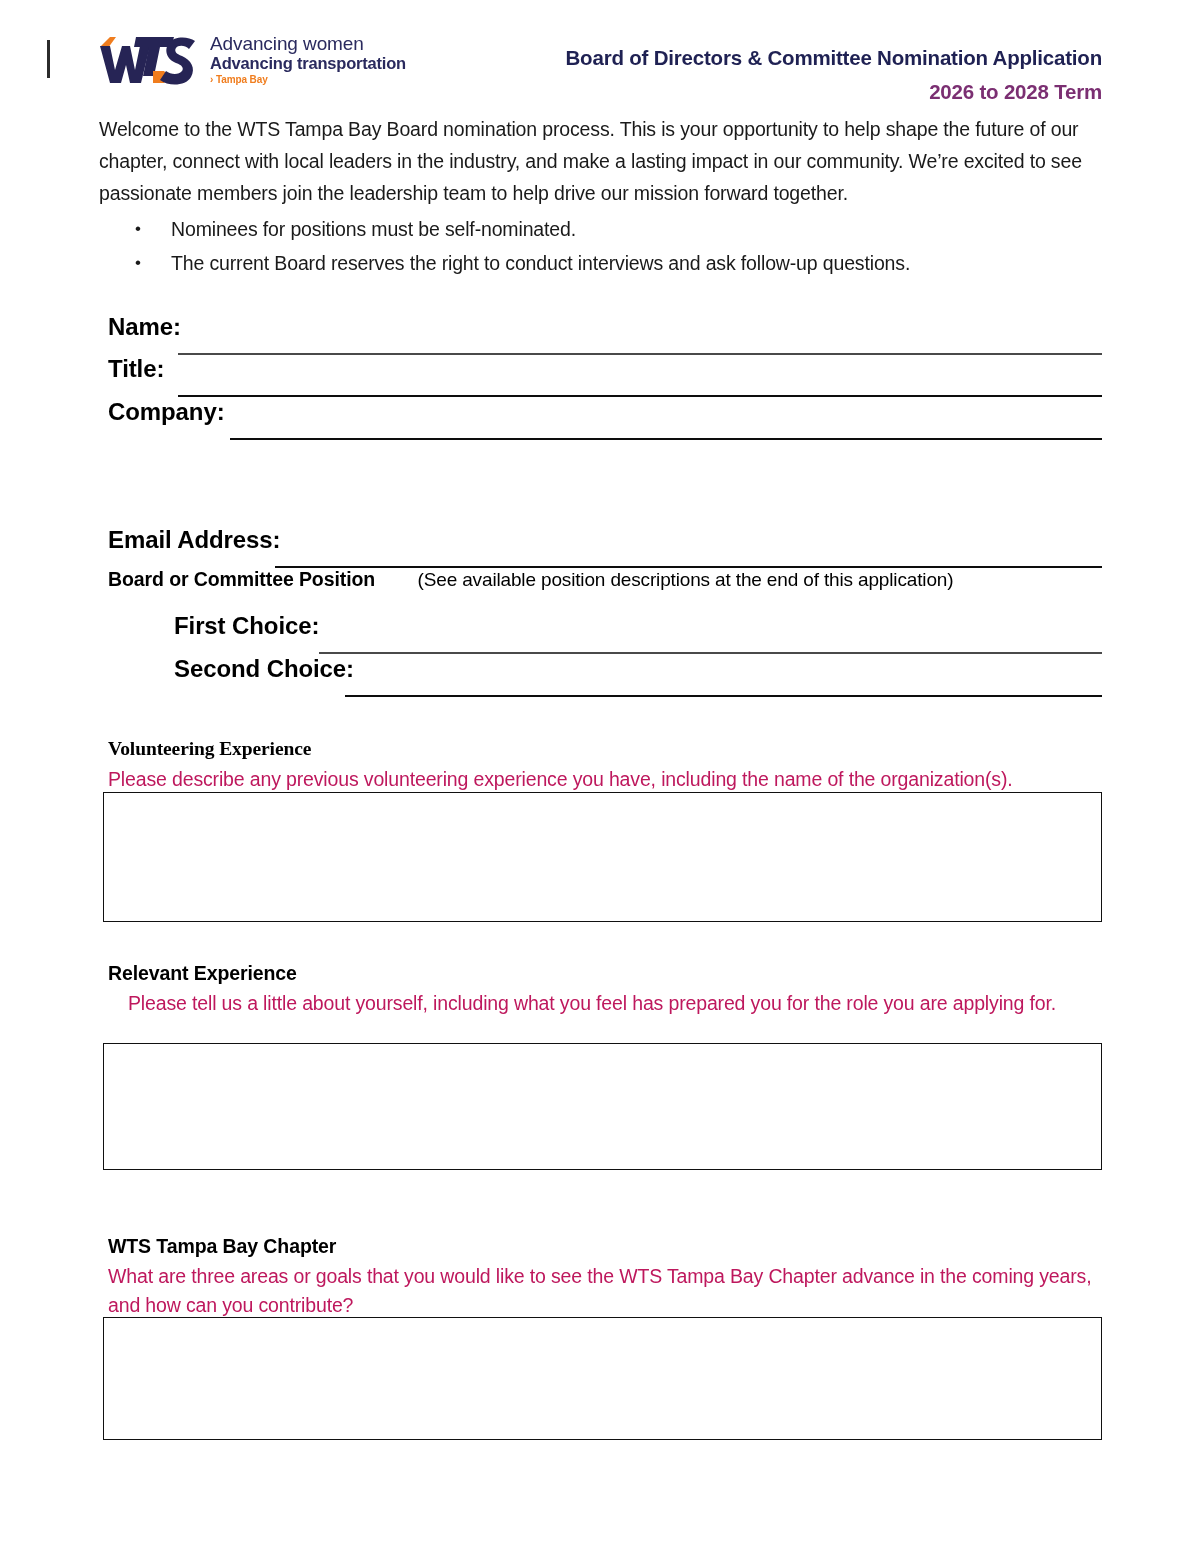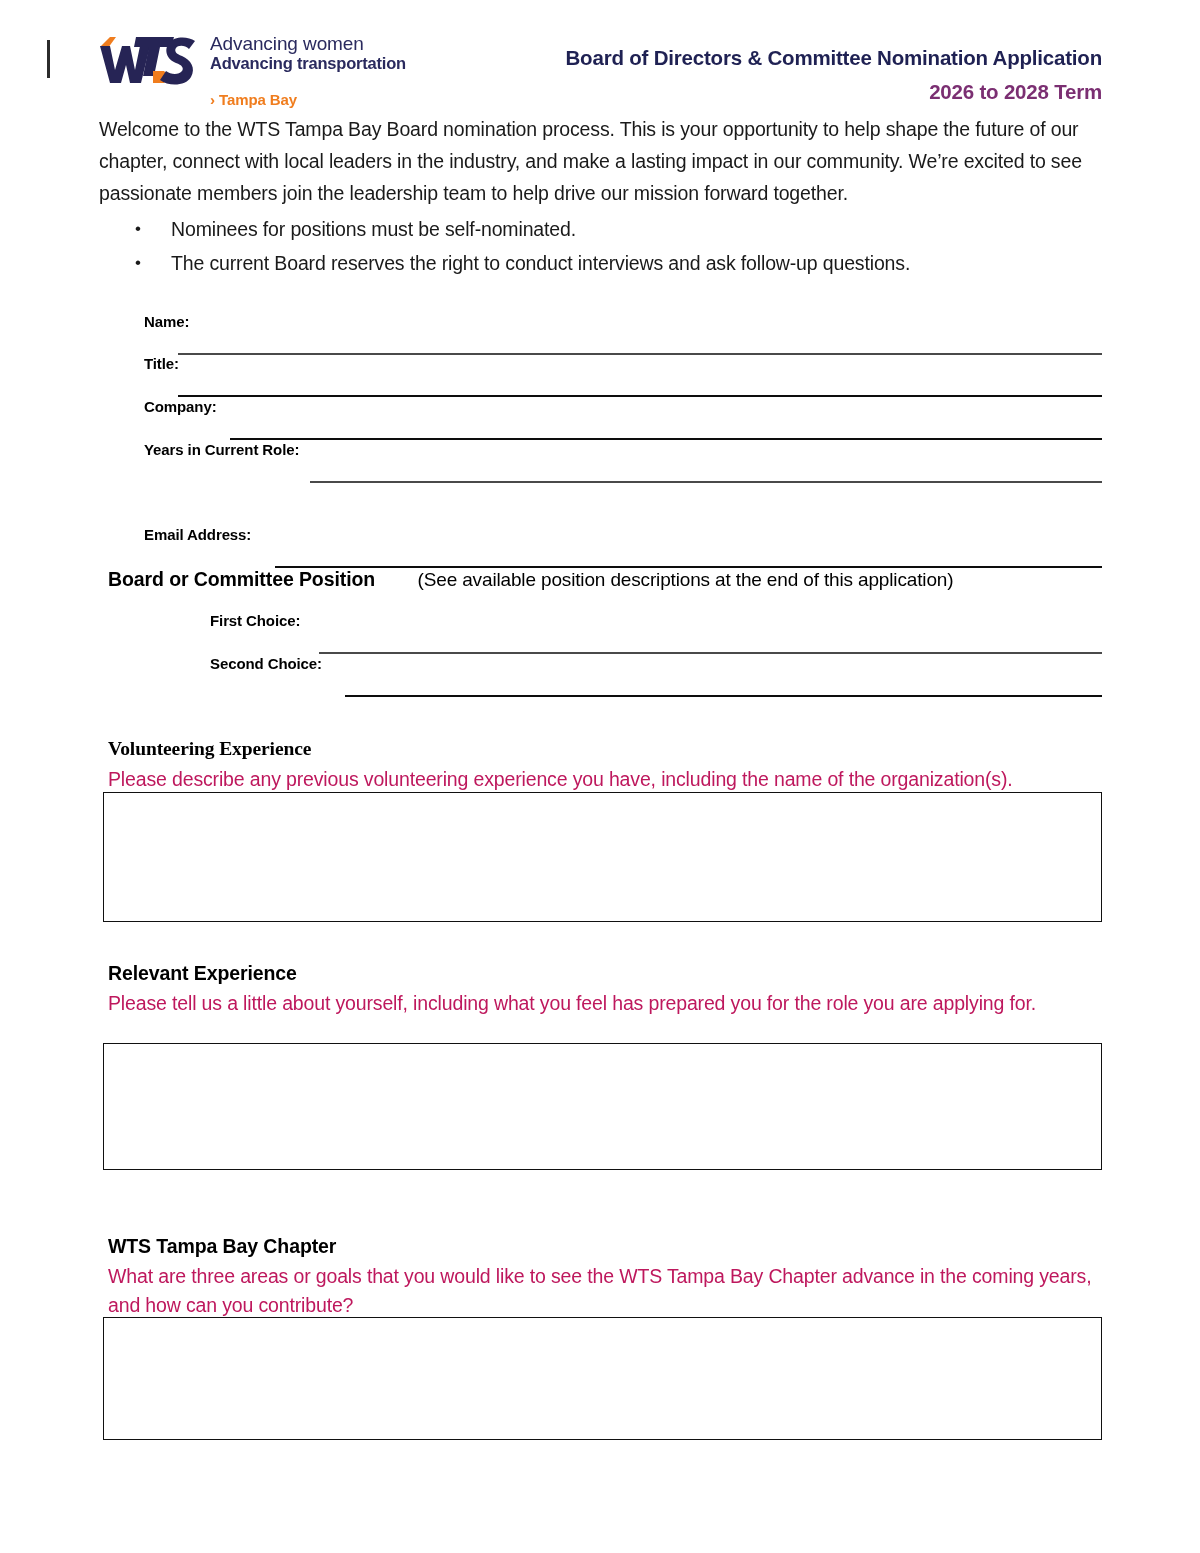--- a/index.html
+++ b/index.html
@@ -66,26 +66,26 @@
   }
   .tag2 {
     font-size: 16.5px;
     font-weight: bold;
     color: #2a2a5e;
     letter-spacing: -0.2px;
     white-space: nowrap;
     margin-top: 2px;
   }
   .tag3 {
-    font-size: 15px;
+    font-size: 10px;
     font-weight: bold;
     color: #f07d1e;
     letter-spacing: -0.1px;
     white-space: nowrap;
-    margin-top: 20px;
+    margin-top: 3px;
   }
   .tag3 .chev { font-weight: bold; }
 
   .doc-title {
     position: absolute;
     right: 98px;
     top: 46px;
     font-size: 20.5px;
     font-weight: bold;
     color: #1f2153;
@@ -141,26 +141,25 @@
   
   .field {
     position: absolute;
     left: 108px;
     height: 42px;
   }
   .field-label {
     position: absolute;
     left: 0;
     top: 0;
-    font-size: 15px;
+    font-size: 24px;
     font-weight: bold;
     color: #000000;
     letter-spacing: -0.1px;
     white-space: nowrap;
-    margin-left: 36px;
   }
   .field-line {
     position: absolute;
     right: 0;
     bottom: 0;
     height: 0;
     border-bottom: 2px solid #0d0d0d;
   }
   .field-line.light { border-bottom: 2px solid #4a4a4a; }
 
@@ -267,24 +266,20 @@
   <div class="field" style="top:355px; width:994px;">
     <div class="field-label">Title:</div>
     <div class="field-line" style="width:924px;"></div>
   </div>
 
   <div class="field" style="top:398px; width:994px;">
     <div class="field-label">Company:</div>
     <div class="field-line" style="width:872px;"></div>
   </div>
 
-  <div class="field" style="top:441px; width:994px;">
-    <div class="field-label">Years in Current Role:</div>
-    <div class="field-line light" style="width:792px;"></div>
-  </div>
 
 
   <div class="field" style="top:526px; width:994px;">
     <div class="field-label">Email Address:</div>
     <div class="field-line" style="width:827px;"></div>
   </div>
 
   <div class="position-head">
     <span class="ph-bold">Board or Committee Position</span>
     <span class="ph-note">(See available position descriptions at the end of this application)</span>
@@ -298,20 +293,20 @@
   <div class="field" style="left:174px; top:612px; width:928px;">
     <div class="field-label">First Choice:</div>
     <div class="field-line light" style="width:783px;"></div>
   </div>
 
   <div class="section-title" style="top:738px;font-family:Liberation Serif, serif;">Volunteering Experience</div>
   <div class="section-desc" style="top:765px;">Please describe any previous volunteering experience you have, including the name of the organization(s).</div>
   <div class="answer-box" style="top:792px; height:130px;"></div>
 
   <div class="section-title" style="top:962px;">Relevant Experience</div>
-  <div class="section-desc" style="top:989px; width:960px;">Please tell us a little about yourself, including what you feel has prepared you for the role you are applying for.</div>
+  <div class="section-desc" style="top:989px; width:960px;margin-left:20px;">Please tell us a little about yourself, including what you feel has prepared you for the role you are applying for.</div>
   <div class="answer-box" style="top:1043px; height:127px;"></div>
 
   <div class="section-title" style="top:1235px;">WTS Tampa Bay Chapter</div>
   <div class="section-desc" style="top:1262px; width:985px;">What are three areas or goals that you would like to see the WTS Tampa Bay Chapter advance in the coming years, and how can you contribute?</div>
   <div class="answer-box" style="top:1317px; height:123px;"></div>
 
 </div>
 
 </body></html>

